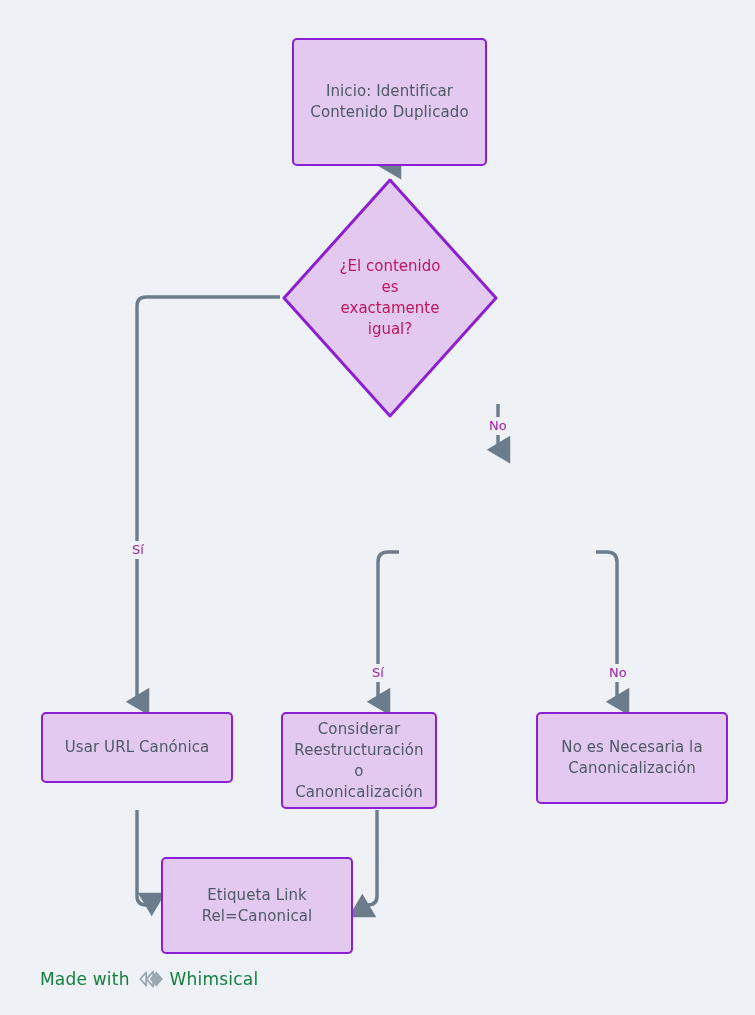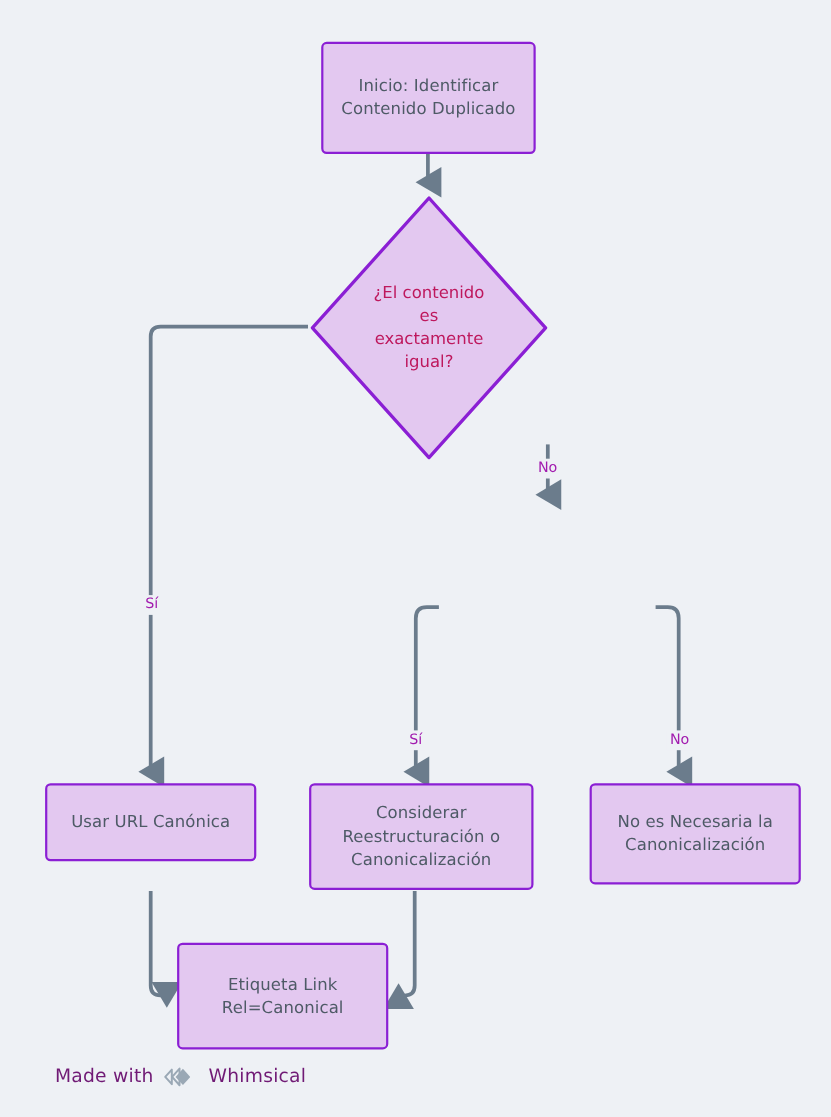--- a/index.html
+++ b/index.html
@@ -88,21 +88,21 @@
     position: absolute;
     left: 40px;
     top: 969px;
     display: flex;
     align-items: center;
     gap: 7px;
     color: #9aa8b5;
     font-size: 17px;
     letter-spacing: 0.2px;
   }
-  #watermark .wm-text { color: #701a75; margin-left: 10px; }
+  #watermark .wm-text { color: #15803d; }
   #wm-mark { display: block; }
 </style>
 </head>
 <body>
 
 <div id="canvas">
 
   <svg id="edges" viewBox="0 0 755 1015">
     <defs>
       <marker id="arrowhead" markerWidth="9" markerHeight="9" refX="4.6" refY="4.5" orient="auto" markerUnits="strokeWidth">
@@ -132,41 +132,41 @@
 
     <g>
       <path d="M 137 810 L 137 896 Q 137 905 146 905 L 152 905" stroke="#6b7c8c" stroke-width="3.4" fill="none" stroke-linecap="butt" stroke-linejoin="round" marker-end="url(#arrowhead)"></path>
     </g>
 
     <g>
       <path d="M 377 810 L 377 896 Q 377 905 368 905 L 362 905" stroke="#6b7c8c" stroke-width="3.4" fill="none" stroke-linecap="butt" stroke-linejoin="round" marker-end="url(#arrowhead)"></path>
     </g>
   </svg>
 
-  <div class="node node-box" style="left:292px; top:38px; width:195px; height:102px;">
+  <div class="node node-box" style="left:292px; top:38px; width:195px; height:128px;">
     <span class="node-label">Inicio: Identificar
 Contenido Duplicado</span>
   </div>
 
   <div class="diamond-wrap" style="left:281px; top:177px; width:218px; height:242px;">
     <svg class="diamond-shape" viewBox="0 0 218 242" preserveAspectRatio="none">
       <polygon points="109,3 215,121 109,239 3,121" fill="#e3c8f0" stroke="#8b1fd4" stroke-width="3" stroke-linejoin="round"></polygon>
     </svg>
     <div class="diamond-label">¿El contenido
 es
 exactamente
 igual?</div>
   </div>
 
 
   <div class="node node-box" style="left:41px; top:712px; width:192px; height:71px;">
     <span class="node-label">Usar URL Canónica</span>
   </div>
 
-  <div class="node node-box" style="left:281px; top:712px; width:204px; height:97px;">
+  <div class="node node-box" style="left:281px; top:712px; width:156px; height:97px;">
     <span class="node-label">Considerar
 Reestructuración o
 Canonicalización</span>
   </div>
 
   <div class="node node-box" style="left:536px; top:712px; width:192px; height:92px;">
     <span class="node-label">No es Necesaria la
 Canonicalización</span>
   </div>
 

